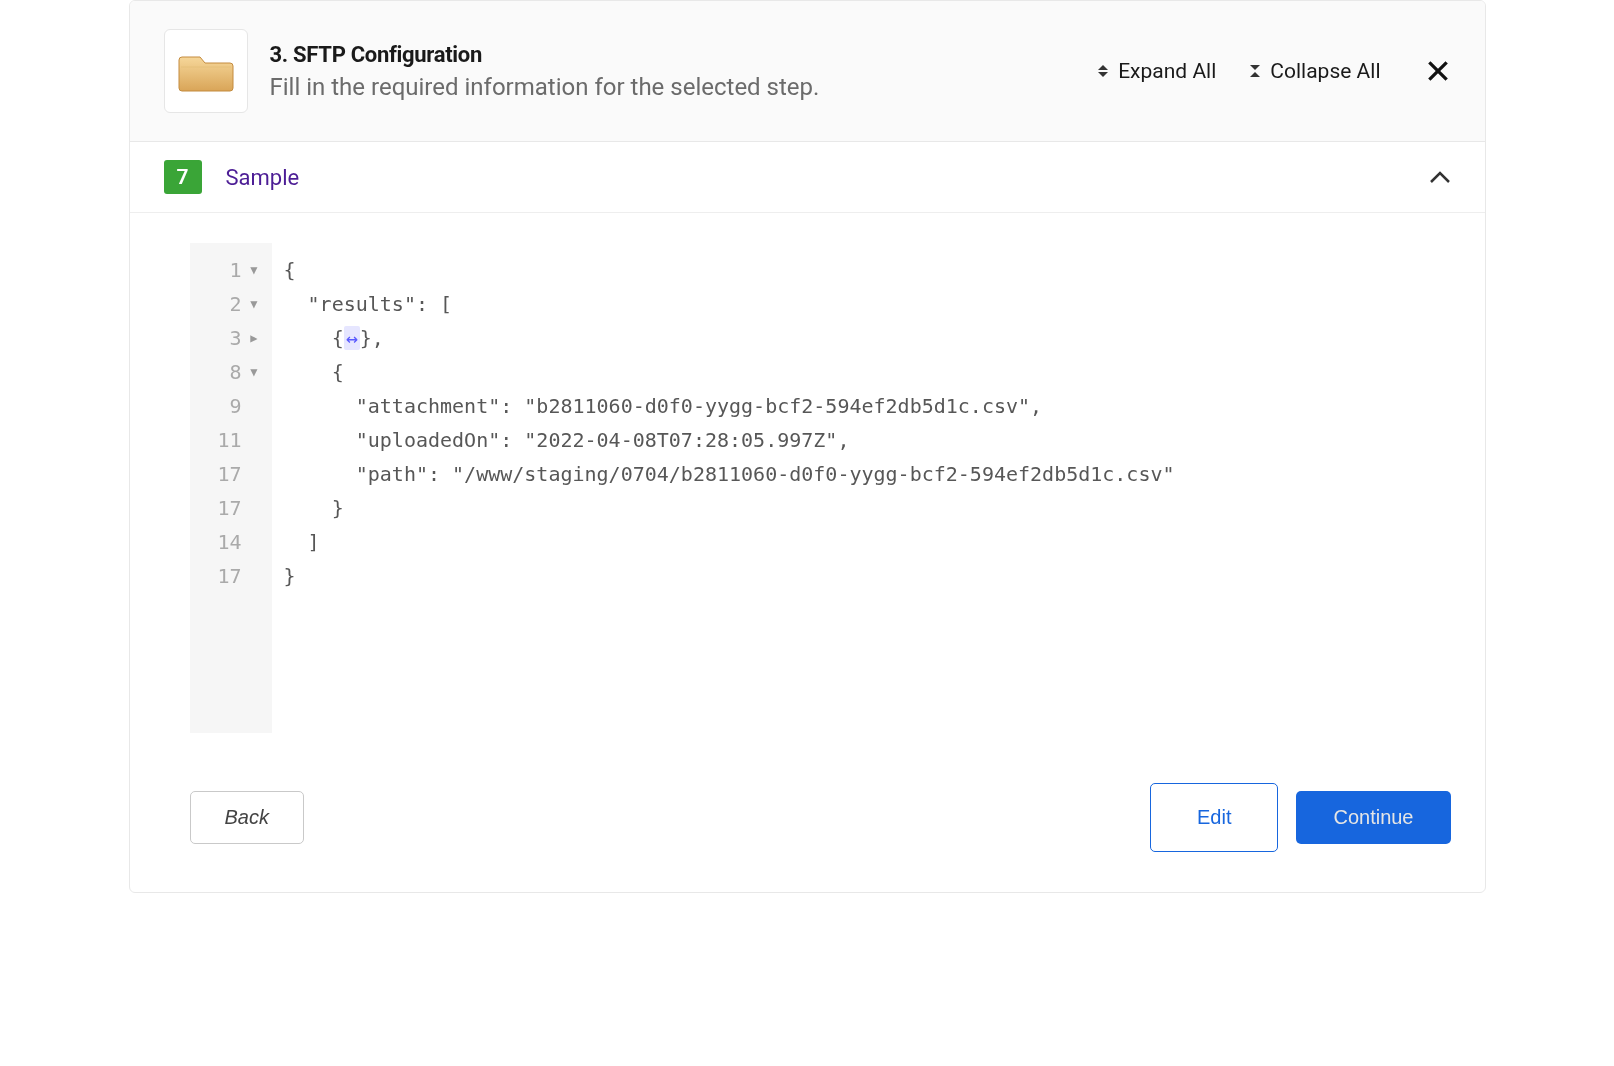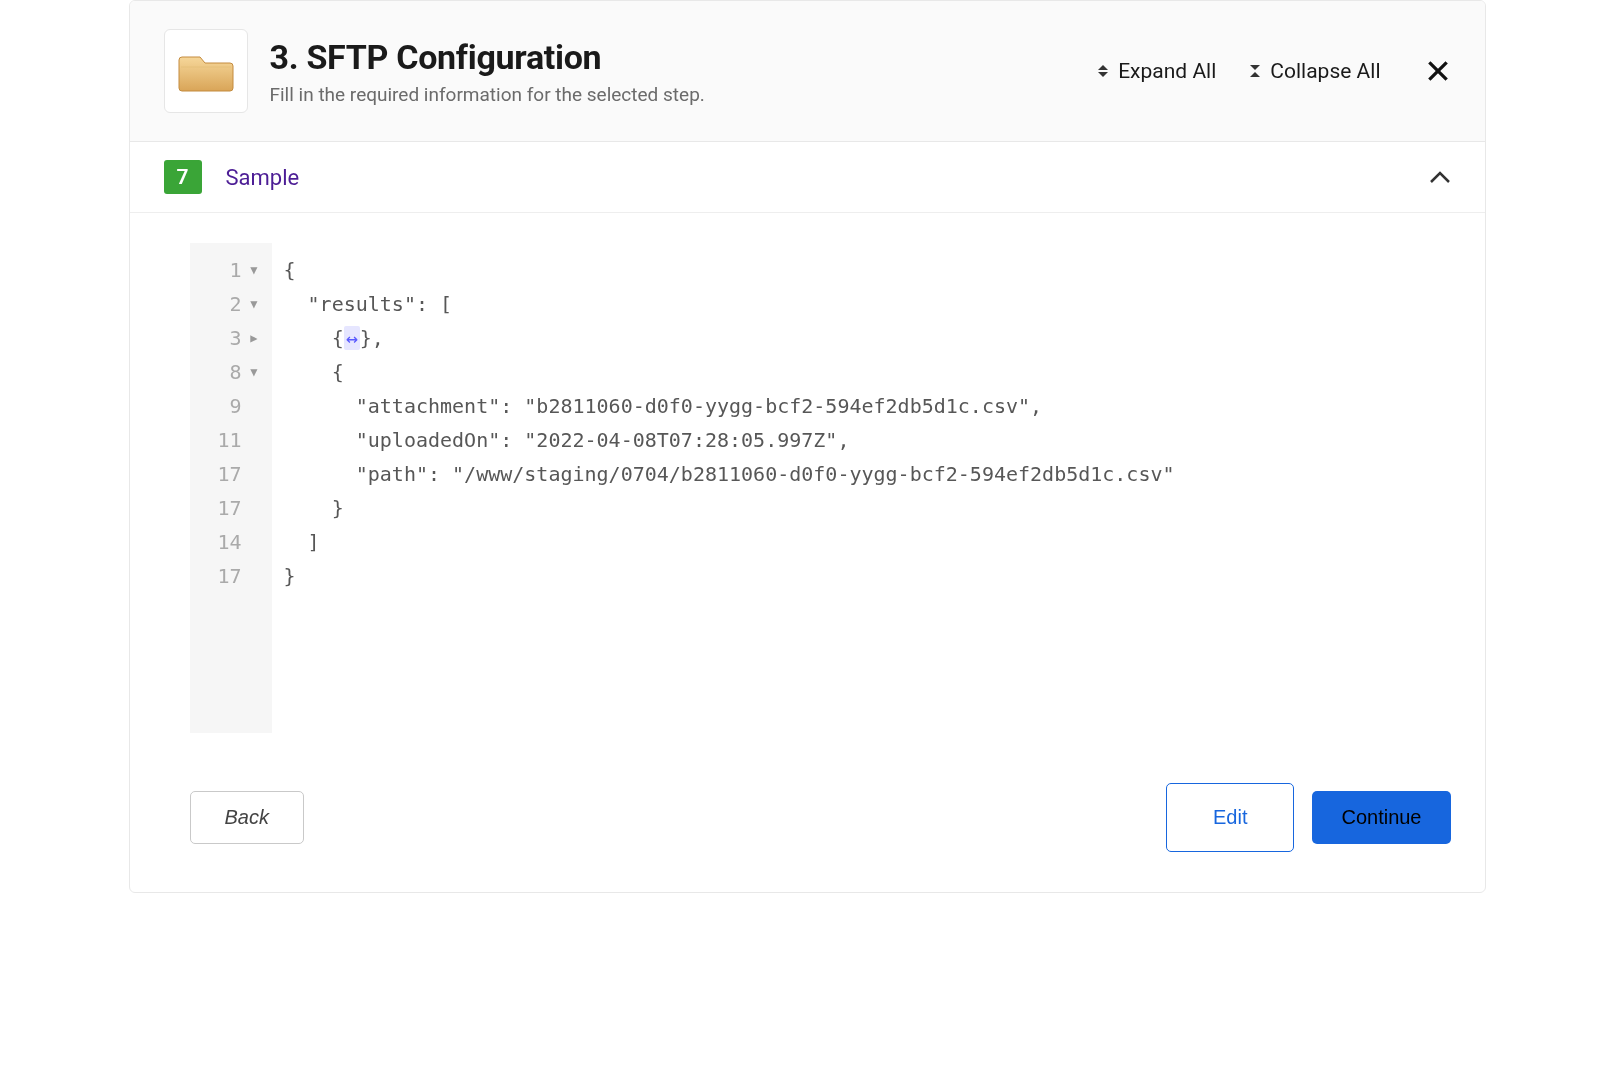--- a/index.html
+++ b/index.html
@@ -31,28 +31,28 @@
     background: #fff;
     display: flex;
     align-items: center;
     justify-content: center;
     margin-right: 22px;
     flex-shrink: 0;
   }
   .folder-svg { width: 56px; height: 48px; }
   .title-block { flex: 1; }
   .title {
-    font-size: 34px;
+    font-size: 22px;
     font-weight: 700;
     margin-bottom: 6px;
     color: #1a1a1a;
     letter-spacing: -0.3px;
   }
   .subtitle {
-    font-size: 19px;
+    font-size: 24px;
     color: #6b6b6b;
   }
   .header-actions {
     display: flex;
     align-items: center;
     gap: 34px;
   }
   .action-link {
     display: flex;
     align-items: center;
@@ -167,22 +167,22 @@
   }
   .footer-spacer { flex: 1; }
   .btn-edit {
     color: #1766de;
     border-color: #1766de;
     margin-right: 18px;
     padding: 22px 46px;
   }
   .btn-continue {
     background: #1766de;
-    color: #000000;
-    padding: 14px 28px;
+    color: #e5e5e5;
+    padding: 14px 36px;
   }
 </style>
 </head>
 <body>
 
 <div class="container">
 
   <div class="header">
     <div class="step-icon">
       <svg class="folder-svg" viewBox="0 0 56 48">

